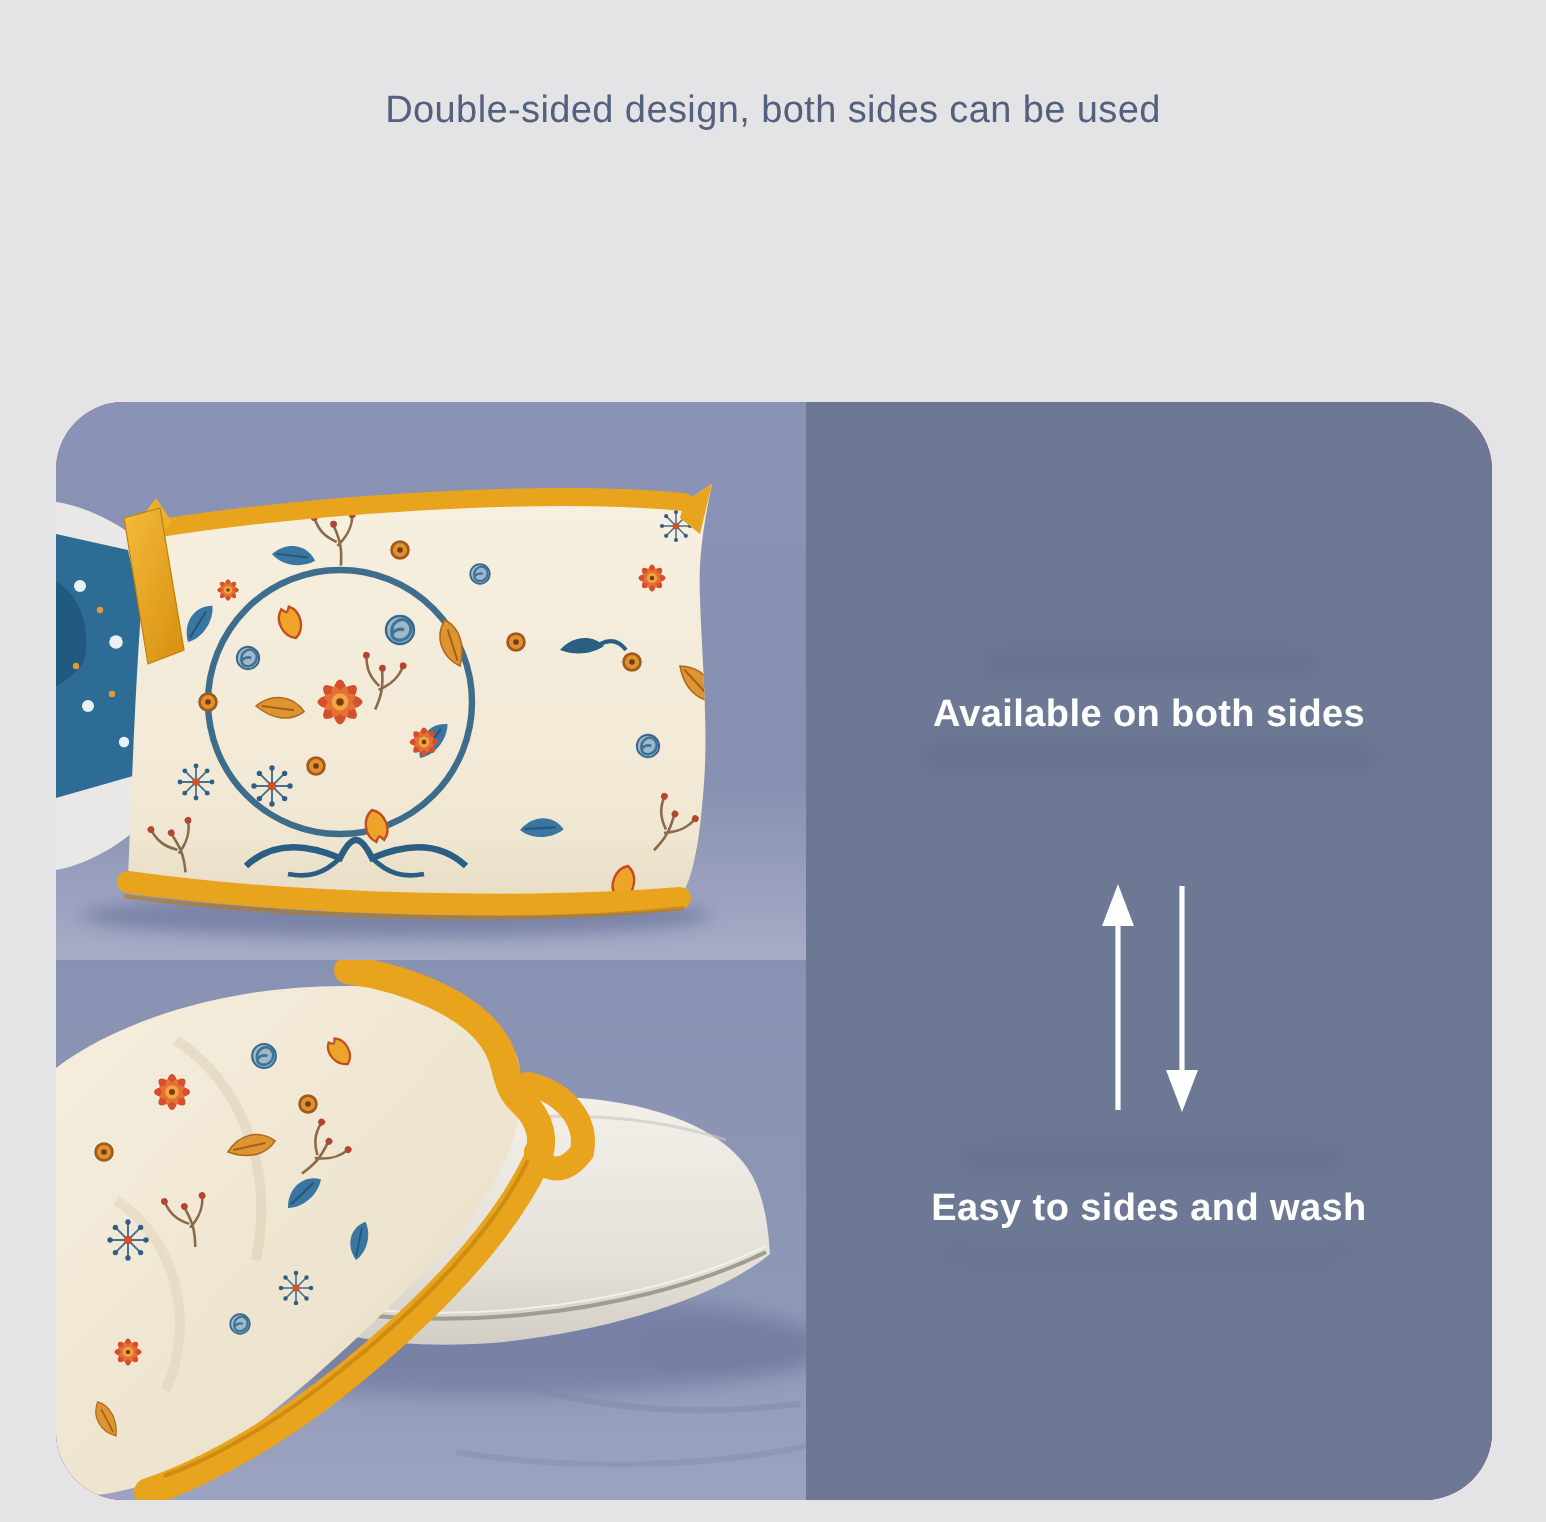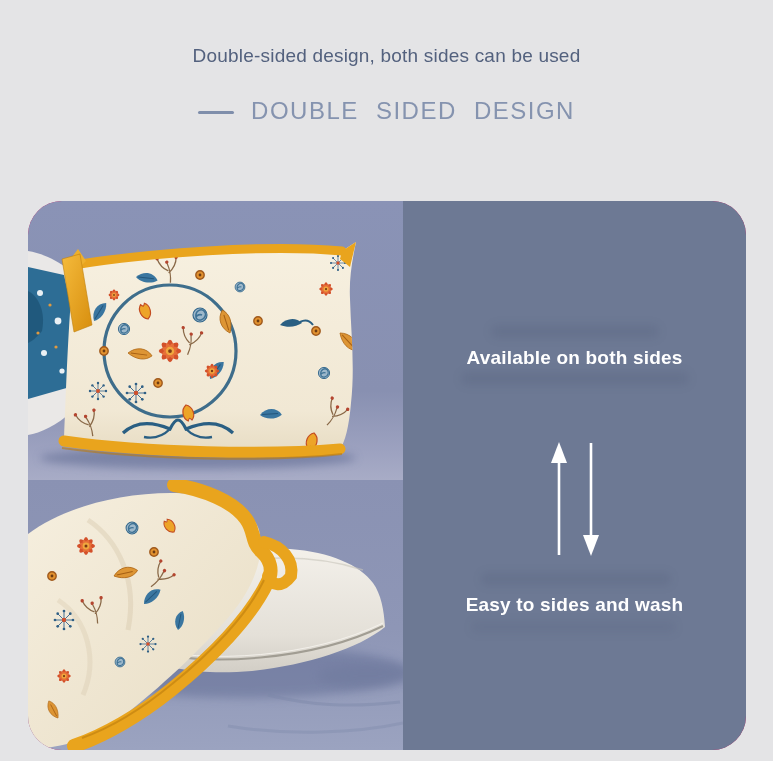--- a/index.html
+++ b/index.html
@@ -68,24 +68,20 @@
     width:64px;height:120px;z-index:2;
   }
 </style>
 </head>
 <body>
 
 <div class="page">
 
   <div class="subtitle">Double-sided design, both sides can be used</div>
 
-  <div class="title-row">
-    <div class="dash-line"></div>
-    <div class="title">DOUBLE SIDED DESIGN</div>
-  </div>
 
   <div class="card">
 
     <div class="photos-col">
 
       <div class="photo photo-top">
         <svg viewBox="0 0 375 279" preserveAspectRatio="none">
           <defs>
             <linearGradient id="bg1" x1="0" y1="0" x2="0" y2="1">
               <stop offset="0" stop-color="#8a93b6"></stop>

